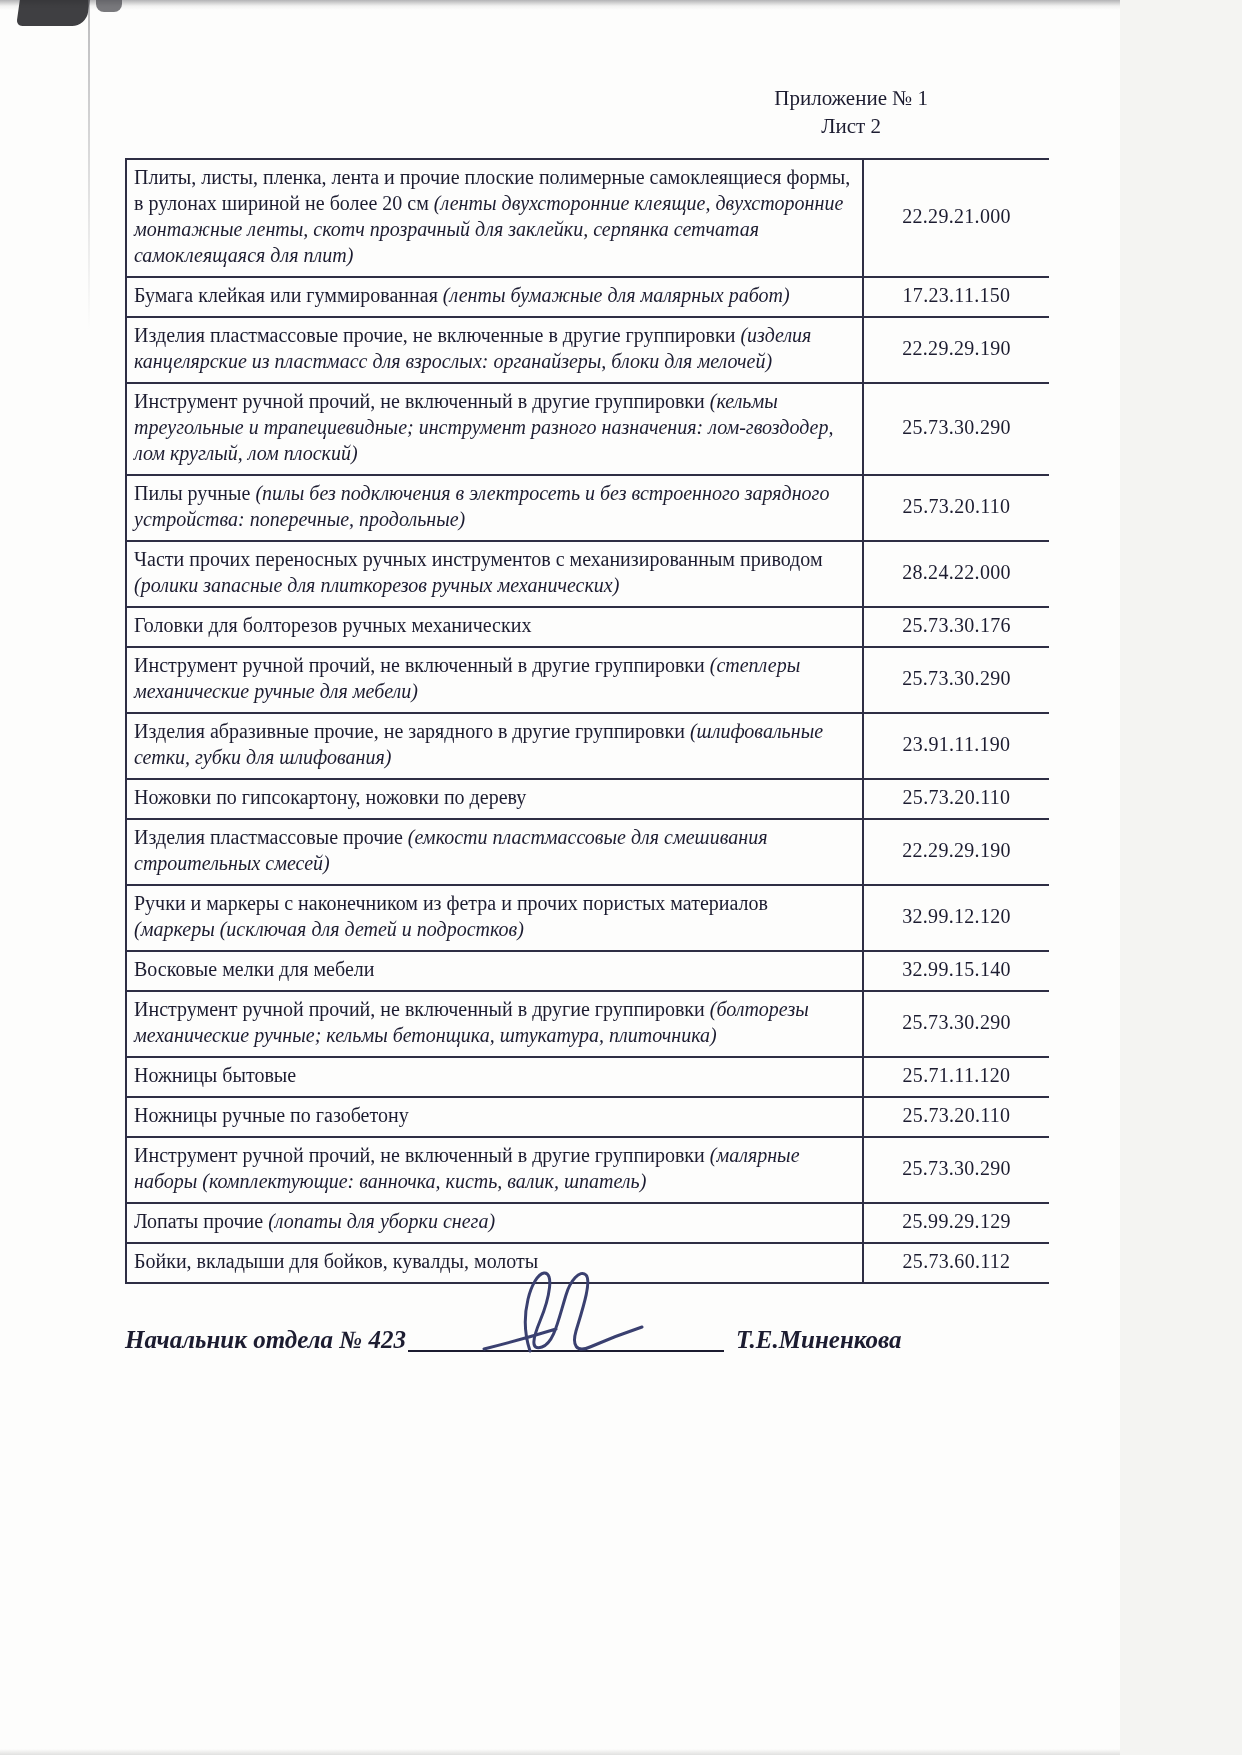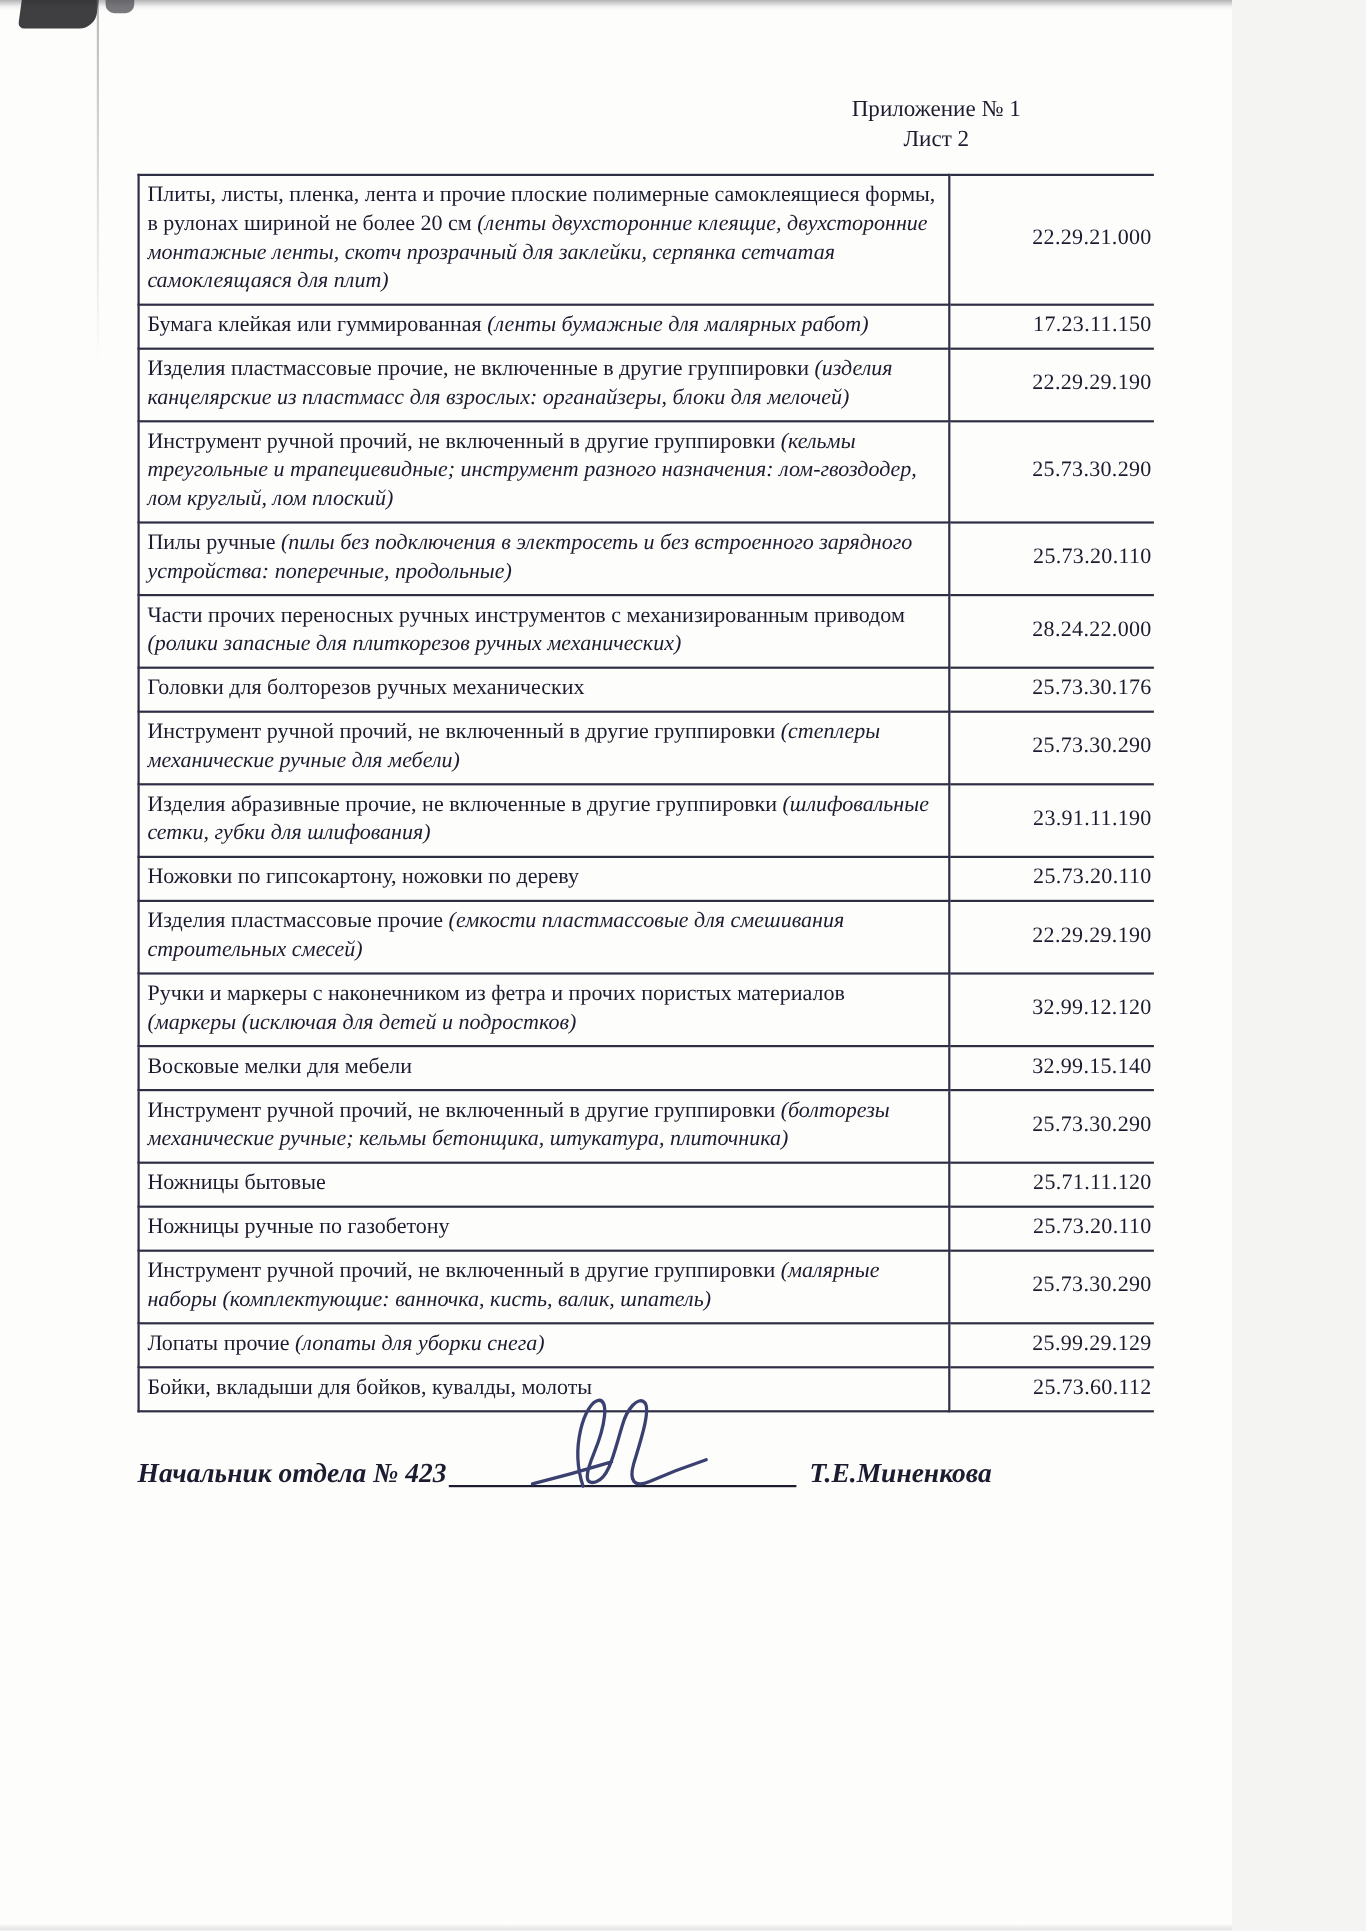--- a/index.html
+++ b/index.html
@@ -66,21 +66,21 @@
     width:737px;
     border:2px solid var(--line);
     border-right:2px solid var(--line);
     padding:4px 10px 8px 7px;
     line-height:26px;
     text-align:left;
   }
   td.code{
     width:186px;
     border-bottom:2px solid var(--line);
-    text-align:right;
+    text-align:center;
     padding:4px 2px 8px 2px;
     letter-spacing:.3px;
   }
   tr:first-child td.code{border-top:2px solid var(--line);}
   .it{font-style:italic;}
   
   .doc-footer{
     position:absolute;left:125px;top:1322px;
     display:flex;align-items:flex-end;
     font-size:25px;font-weight:bold;font-style:italic;
@@ -142,21 +142,21 @@
         </tr>
         <tr>
           <td class="desc"><span>Головки для болторезов ручных механических</span></td>
           <td class="code">25.73.30.176</td>
         </tr>
         <tr>
           <td class="desc"><span>Инструмент ручной прочий, не включенный в другие группировки </span><span class="it">(степлеры механические ручные для мебели)</span></td>
           <td class="code">25.73.30.290</td>
         </tr>
         <tr>
-          <td class="desc"><span>Изделия абразивные прочие, не включенные в другие группировки </span><span class="it">(шлифовальные сетки, губки для шлифования)</span></td>
+          <td class="desc"><span>Изделия абразивные прочие, не зарядного в другие группировки </span><span class="it">(шлифовальные сетки, губки для шлифования)</span></td>
           <td class="code">23.91.11.190</td>
         </tr>
         <tr>
           <td class="desc"><span>Ножовки по гипсокартону, ножовки по дереву</span></td>
           <td class="code">25.73.20.110</td>
         </tr>
         <tr>
           <td class="desc"><span>Изделия пластмассовые прочие </span><span class="it">(емкости пластмассовые  для смешивания строительных смесей)</span></td>
           <td class="code">22.29.29.190</td>
         </tr>

